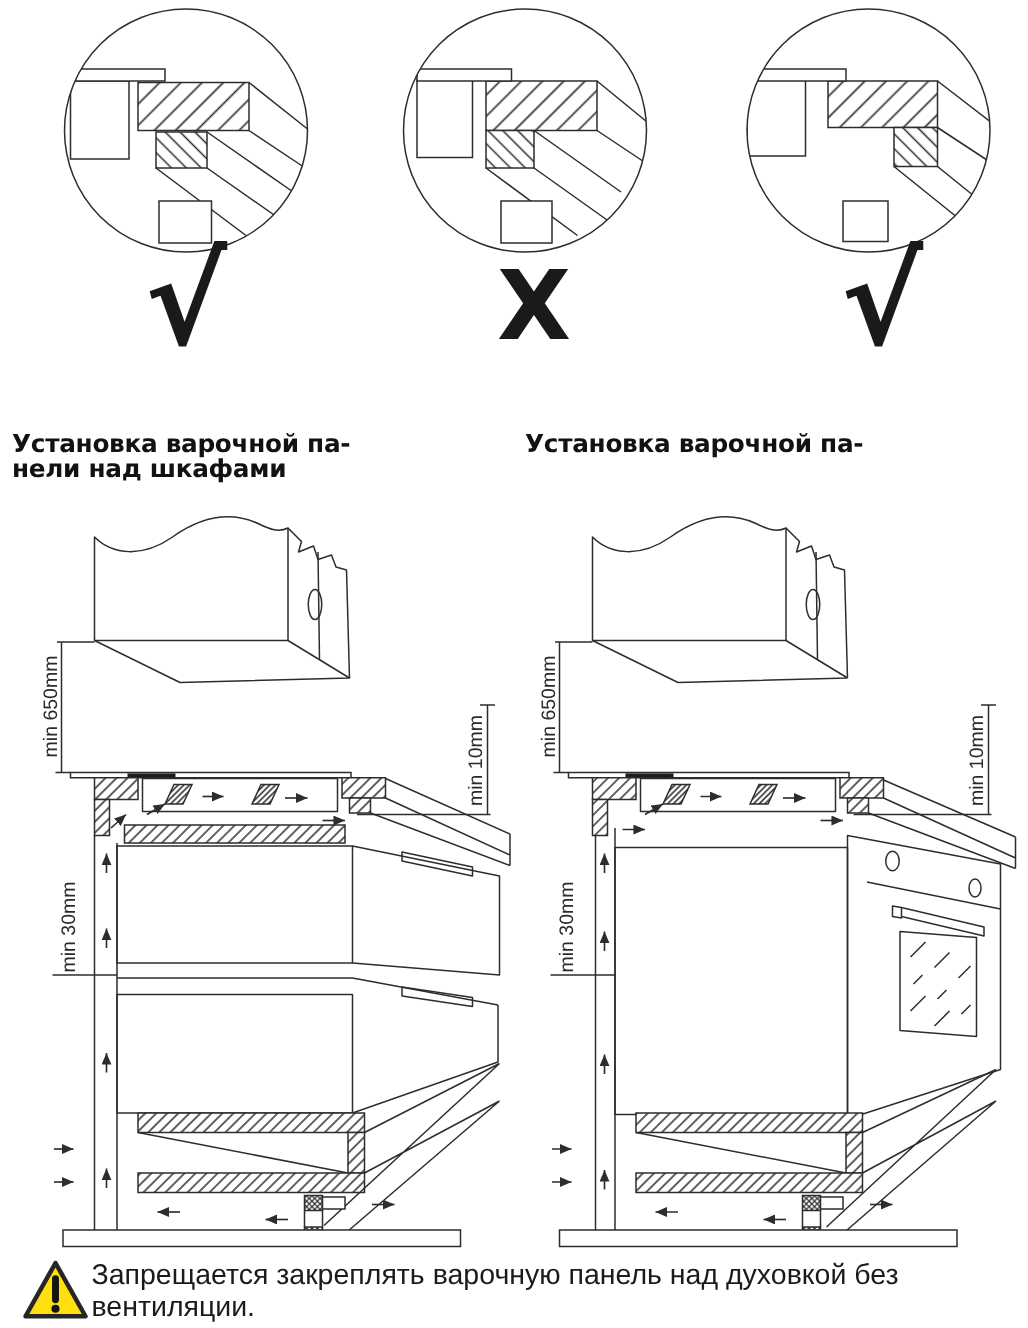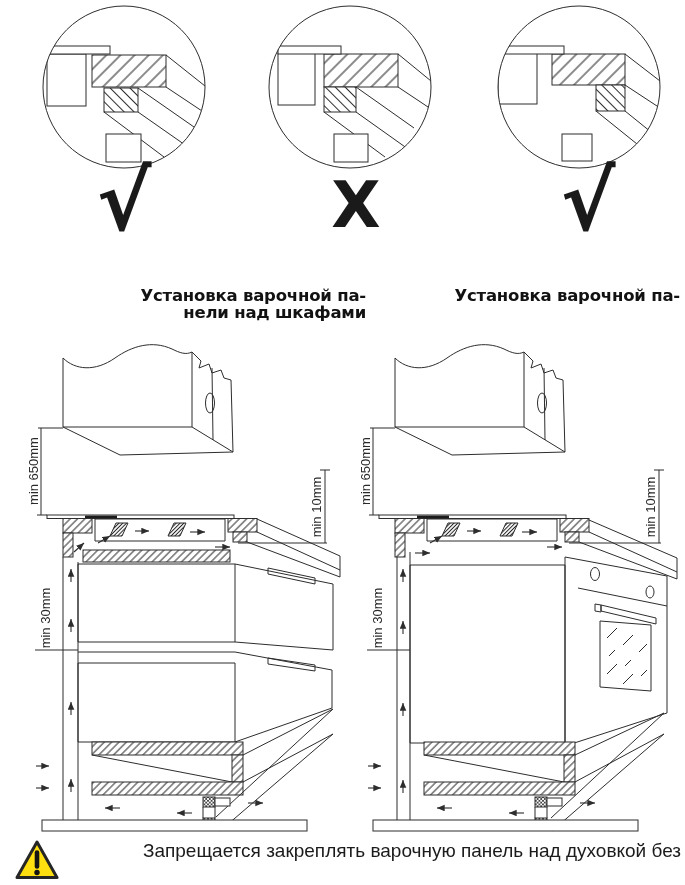--- a/index.html
+++ b/index.html
@@ -4,28 +4,28 @@
 <style>
   html,body{margin:0;padding:0;background:#fff;}
   .page{position:relative;width:685px;height:885px;background:#fff;overflow:hidden;
         font-family:"DejaVu Sans",sans-serif;}
   .page svg{position:absolute;display:block;}
   .ln{fill:none;stroke:#2d2d2d;stroke-width:1;stroke-linejoin:round;}
   .wr{fill:#ffffff;stroke:#2d2d2d;stroke-width:1;}
   .ht{stroke:#2d2d2d;stroke-width:1;}
   .ar{fill:none;stroke:#2d2d2d;stroke-width:1.1;}
   .dim{font-family:"Liberation Sans",sans-serif;font-size:13px;fill:#2a2a2a;}
-  .heading{position:absolute;text-align:right;font-weight:bold;font-size:16.5px;
+  .heading{position:absolute;text-align:left;font-weight:bold;font-size:16.5px;
            line-height:16.5px;color:#121212;letter-spacing:-0.2px;}
   .mark{position:absolute;color:#1a1a1a;font-weight:bold;text-align:center;}
   .mark-check{width:72px;height:88px;font-size:82px;line-height:88px;}
   .mark-x{width:72px;height:74px;font-size:64px;line-height:74px;}
   .caption-text{position:absolute;left:61px;top:841px;width:620px;
                 font-family:"Liberation Sans",sans-serif;font-size:19px;
-                line-height:20.5px;color:#1b1b1b;text-align:right;}
+                line-height:20.5px;color:#1b1b1b;}
 </style>
 </head>
 <body>
 
 <div class="page">
 
   <svg style="left:0;top:0" width="685" height="175" viewBox="0 0 685 175">
     <defs>
       <clipPath id="cc">
           <circle cx="0" cy="0" r="81"></circle>
@@ -283,15 +283,16 @@
     </g>
   </svg>
 
   <svg style="left:15px;top:839px" width="44" height="42" viewBox="0 0 44 42">
     <path d="M22,3 L42,38.5 L2,38.5 Z" fill="#ffdf0f" stroke="#262626" stroke-width="3" stroke-linejoin="round"></path>
     <path d="M22,13.5 V27.5" stroke="#141414" stroke-width="4.6" stroke-linecap="round"></path>
     <circle cx="22" cy="33.5" r="2.7" fill="#141414"></circle>
   </svg>
   <div class="caption-text">
     <div>Запрещается закреплять варочную панель над духовкой без</div>
+    <div>вентиляции.</div>
   </div>
 
 </div>
 
 </body></html>

